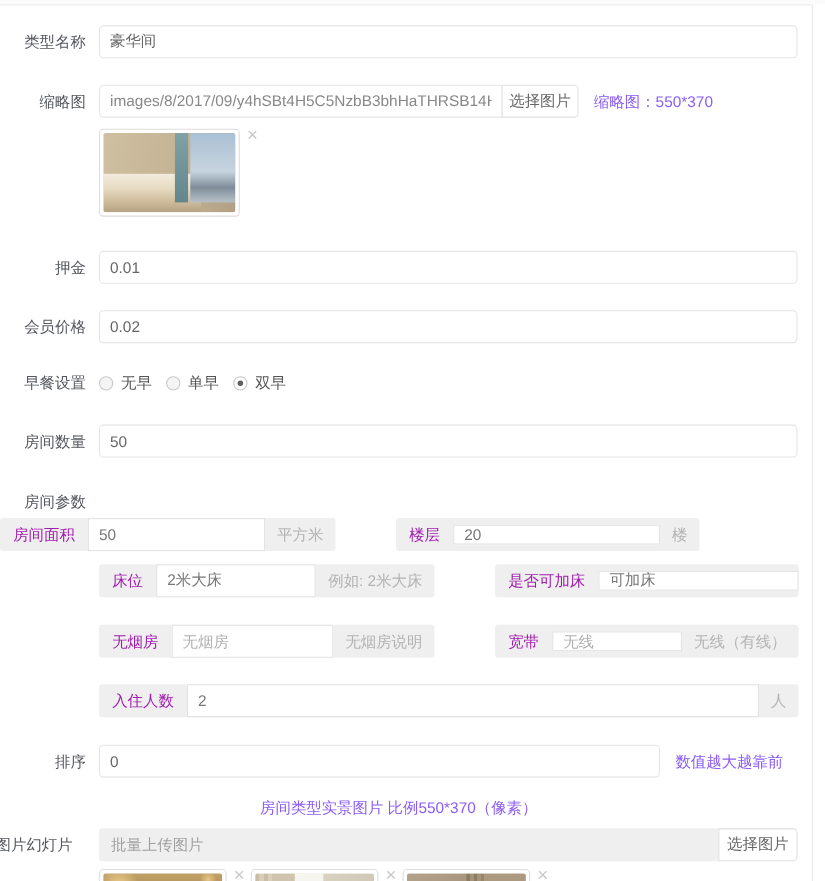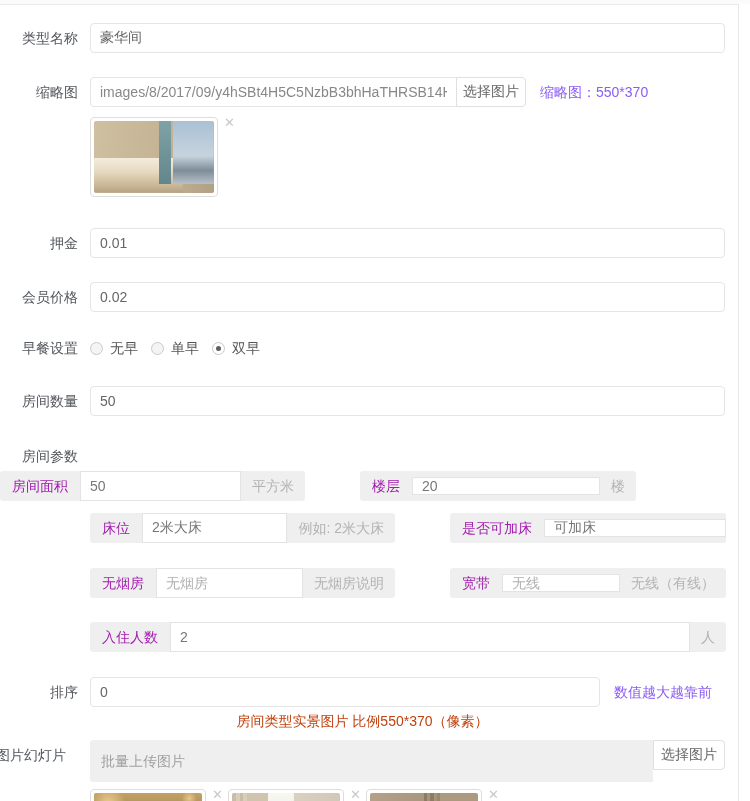--- a/index.html
+++ b/index.html
@@ -68,24 +68,24 @@
   .pg-left  { width:305px; flex:none; margin-right:55px; }
   .pg-right { width:276px; flex:none;align-items:center; }
   .pg-full  { width:636px; flex:none; }
   .pg-label { flex:none; line-height:30px; padding:0 12px; color:#a21caf; white-space:nowrap; }
   .pg-input { flex:1; min-width:0; border:1px solid #e3e3e3; padding:0 9px; font:inherit; color:#777; background:#fff; outline:none; }
   .pg-input::placeholder { color:#b0b0b0; }
   .pg-suffix { flex:none; line-height:30px; padding:0 11px; color:#b3b3b3; white-space:nowrap; }
   
   .sort-input { width:510px; flex:none; }
   
-  .section-title { margin-top:6px; text-align:center; color:#c2410c; }
+  .section-title { margin-top:19px; text-align:center; color:#8b5cf6; }
   
   .upload-input {
-    flex:1; min-width:0; height:42px; background:#efefef; border:none;
+    flex:1; min-width:0; height:30px; background:#efefef; border:none;
     border-radius:3px 0 0 3px; padding:0 11px; font:inherit; color:#4c1d95; outline:none;
   }
   .upload-input::placeholder { color:#a0a0a0; }
   .btn-choose2 {
     flex:none; width:72px; height:30px; border:1px solid #e0e0e0; border-radius:0 4px 4px 0;
     background:#fff; color:#666; font:inherit; cursor:pointer;
   }
   
   .photos { display:flex; }
   .photo-wrap { position:relative; flex:none; margin-right:22px; }

